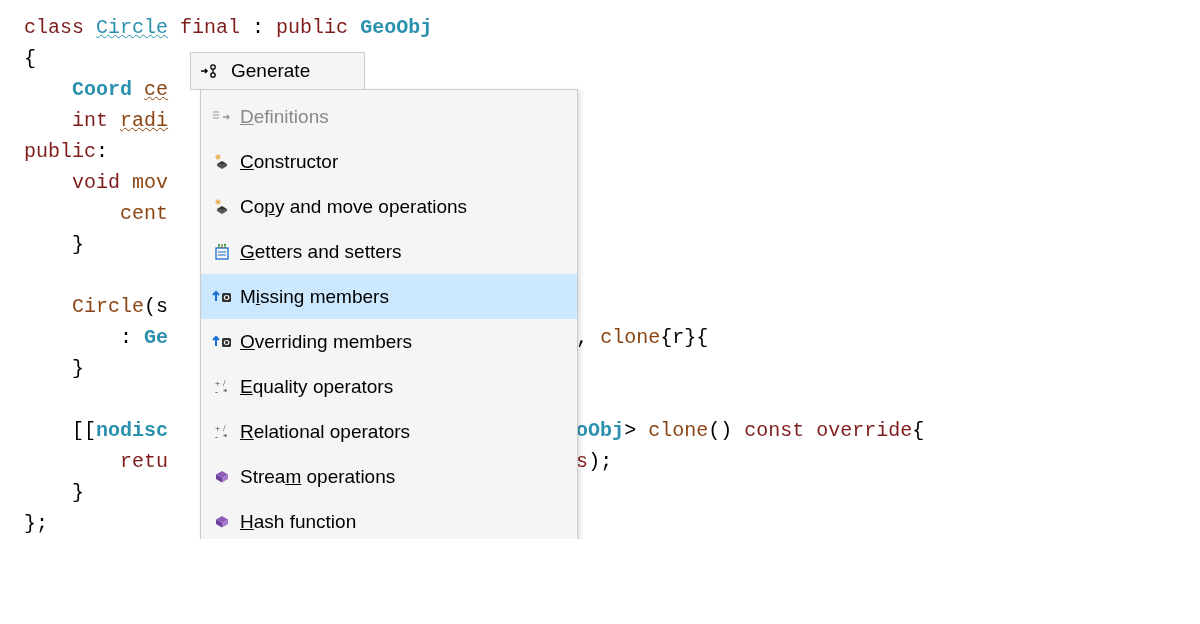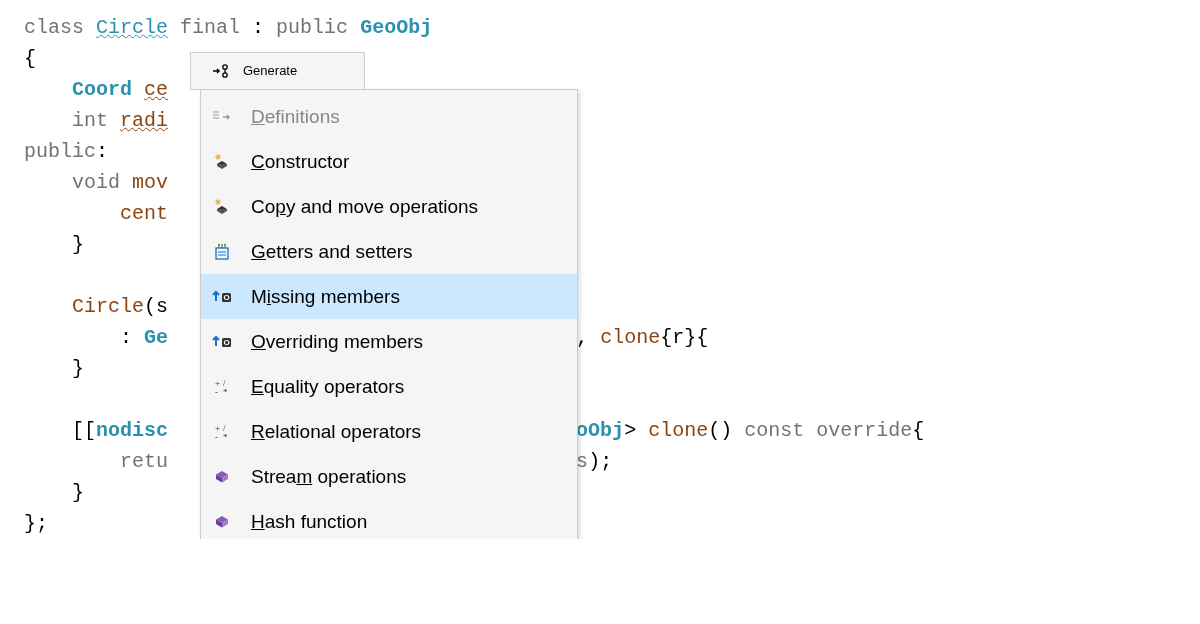--- a/index.html
+++ b/index.html
@@ -12,21 +12,21 @@
       font-size: 20px;
       background: #ffffff;
       padding: 12px 0 0 24px;
       line-height: 1.55;
       color: #000000;
       position: relative;
     }
     .code {
       white-space: pre;
     }
-    .kw-blue { color: #737373; }
+    .kw-blue { color: #7f1d1d; }
     .type-teal { color: #2b91af; font-weight: bold; }
     .brown { color: #8b4513; font-family: Liberation Mono, monospace; }
     .squiggle-teal {
       color: #2b91af;
       text-decoration: underline wavy #2b91af;
       text-decoration-thickness: 1px;
     }
     .squiggle-brown {
       color: #8b4513;
       text-decoration: underline wavy #8b4513;
@@ -37,24 +37,24 @@
     .popup-header {
       position: absolute;
       top: 52px;
       left: 190px;
       width: 175px;
       height: 38px;
       background: #f5f5f5;
       border: 1px solid #cccccc;
       display: flex;
       align-items: center;
-      padding: 0 22px;
+      padding: 0 10px;
       gap: 10px;
       font-family: "Segoe UI", Arial, sans-serif;
-      font-size: 13px;
+      font-size: 19px;
       z-index: 10;
     }
     .popup-header .gen-icon {
       width: 20px;
       height: 16px;
       display: flex;
       align-items: center;
       justify-content: center;
     }
 
@@ -69,21 +69,21 @@
       font-family: "Segoe UI", Arial, sans-serif;
       font-size: 19px;
       z-index: 9;
       padding: 4px 0;
     }
     .menu-item {
       display: flex;
       align-items: center;
       height: 45px;
       padding: 0 12px 0 10px;
-      gap: 18px;
+      gap: 7px;
       cursor: default;
     }
     .menu-item.selected {
       background: #cce8ff;
     }
     .menu-item.disabled {
       color: #888888;
     }
     .menu-item .icon-slot {
       width: 22px;

